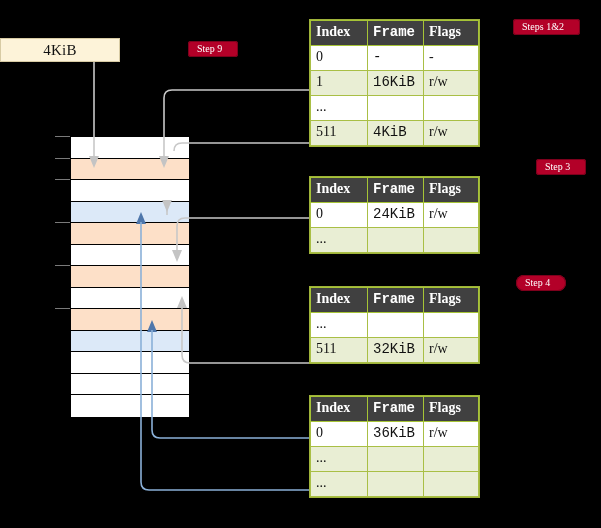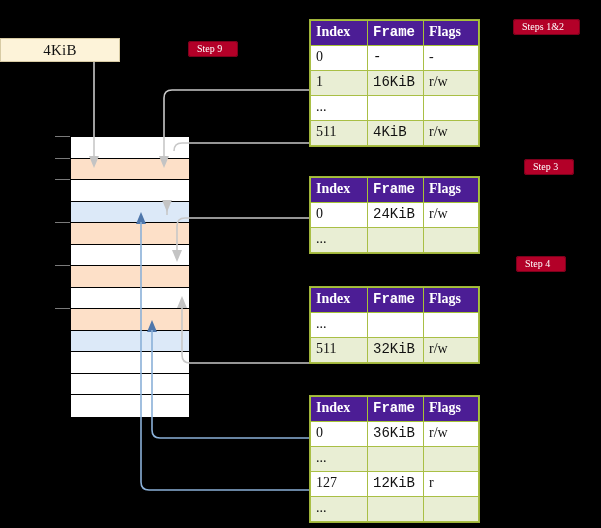--- a/index.html
+++ b/index.html
@@ -82,21 +82,21 @@
     border: 1px solid #a9bf45;
     padding: 2px 5px 3px 5px;
     text-align: left;
     font-weight: normal;
     box-sizing: border-box;
     height: 25px;
     vertical-align: middle;
     line-height: 1.05;
   }
   .ptable th {
-    background: #4c1d95;
+    background: #404040;
     color: #ffffff;
     font-weight: bold;
     font-size: 14px;
     border-color: #a6c436;
   }
   .ptable tr.alt td { background: #e9eed4; }
   .ptable td.hl { background: #fcf6a6; }
   .col-index { width: 57px; }
   .col-frame { width: 56px; font-family: Liberation Mono, monospace; }
   .col-flags { width: 55px; margin-top: 16px; }
@@ -177,24 +177,24 @@
     <path class="wire-blue" d="M 141 222 L 141 415"></path>
   </svg>
 
   <div id="badges">
       <div class="badge" style="left: 188px; top: 41px;">
         <span>Step 9</span>
       </div>
       <div class="badge" style="left: 513px; top: 19px;">
         <span>Steps 1&amp;2</span>
       </div>
-      <div class="badge" style="left: 524px; top: 159px;">
+      <div class="badge" style="left: 536px; top: 159px;">
         <span>Step 3</span>
       </div>
-      <div class="badge" style="left: 516px; top: 256px;">
+      <div class="badge" style="left: 516px; top: 275px; border-radius: 8px;">
         <span>Step 4</span>
       </div>
     </div>
 
   <div id="tables">
       <table class="ptable" style="left: 310px; top: 20px;">
         <thead>
           <tr>
             <th class="col-index">Index</th>
             <th class="col-frame">Frame</th>
@@ -277,25 +277,20 @@
         <tbody>
           <tr>
             <td class="col-index">0</td>
             <td class="col-frame">36KiB</td>
             <td class="col-flags">r/w</td>
           </tr>
           <tr class="alt">
             <td class="col-index">...</td>
             <td class="col-frame"></td>
             <td class="col-flags"></td>
-          </tr>
-          <tr>
-            <td class="col-index">127</td>
-            <td class="col-frame">12KiB</td>
-            <td class="col-flags">r</td>
           </tr>
           <tr class="alt">
             <td class="col-index">...</td>
             <td class="col-frame"></td>
             <td class="col-flags"></td>
           </tr>
         </tbody>
       </table>
     </div>
 

